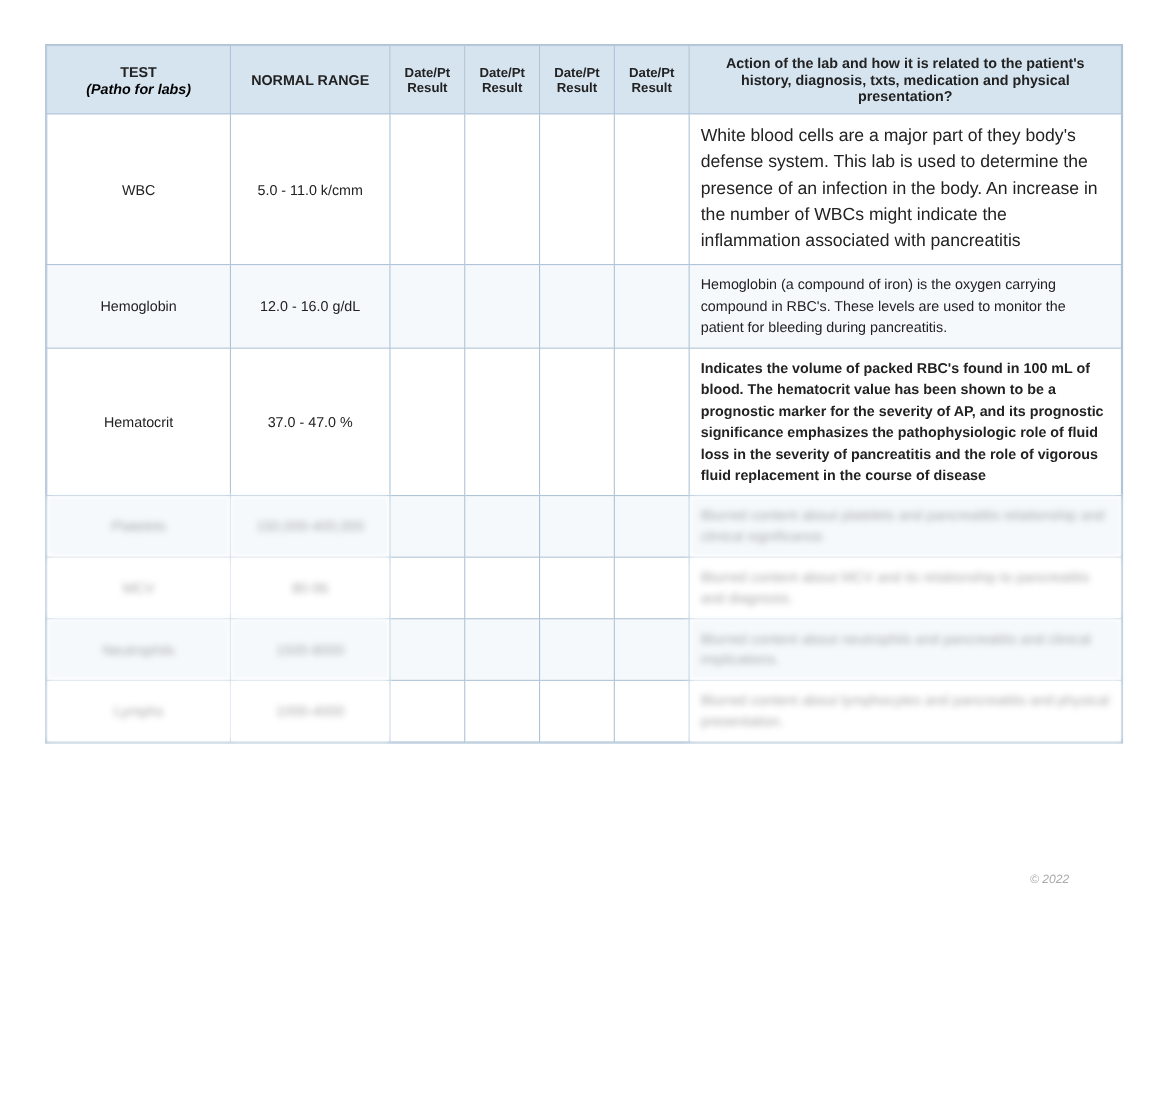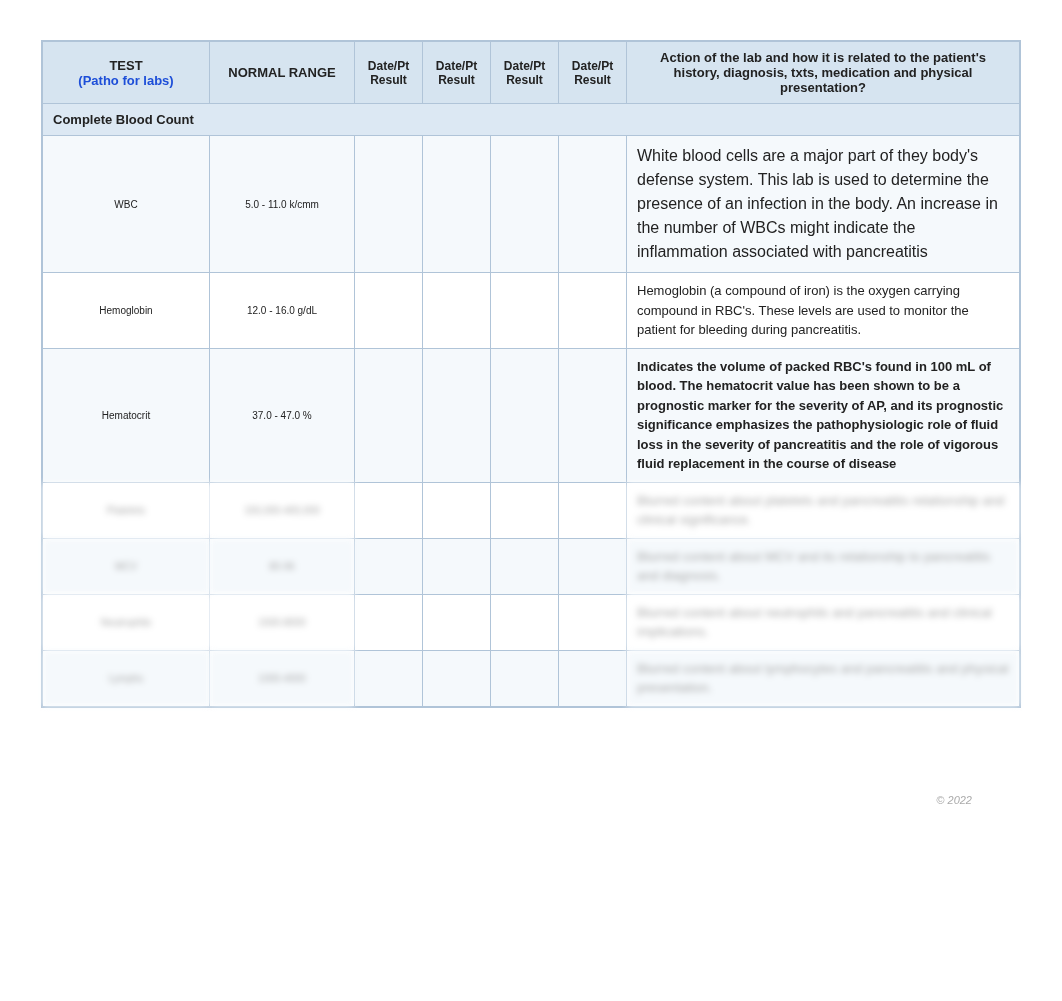--- a/index.html
+++ b/index.html
@@ -44,39 +44,40 @@
       width: 68px;
       font-size: 12px;
     }
     thead tr th.action-col {
       text-align: center;
     }
     tbody tr td {
       border: 1px solid #b0c4d8;
       padding: 8px 10px;
       vertical-align: top;
-      font-size: 10px;
+      font-size: 13px;
     }
     tbody tr td.center {
       text-align: center;
       vertical-align: middle;
     }
     .section-header td {
       background-color: #d6e4f0;
       font-weight: bold;
       font-size: 13px;
       padding: 8px 10px;
     }
     .blurred {
       filter: blur(3px);
       color: #aaa;
       user-select: none;
     }
     .orange-text {
-      color: #1d4ed8;
+      color: #000000;
+      font-style: italic;
     }
     .watermark {
       position: absolute;
       bottom: 195px;
       right: 90px;
       font-size: 11px;
       color: #aaa;
       font-style: italic;
     }
     tbody tr:nth-child(even) td {
@@ -103,23 +104,20 @@
           </th>
           <th class="range-col">NORMAL RANGE</th>
           <th class="date-col">Date/Pt Result</th>
           <th class="date-col">Date/Pt Result</th>
           <th class="date-col">Date/Pt Result</th>
           <th class="date-col">Date/Pt Result</th>
           <th class="action-col">Action of the lab and how it is related to the patient's history, diagnosis, txts, medication and physical presentation?</th>
         </tr>
       </thead>
       <tbody id="table-body">
-      <tr class="section-header">
-            <td colspan="7">Complete Blood Count</td>
-          </tr>
           <tr>
             <td class="center">WBC</td>
             <td class="center">5.0 - 11.0 k/cmm</td>
             <td class="center" style="min-width: 60px; min-height: 40px;"></td>
             <td class="center" style="min-width: 60px; min-height: 40px;"></td>
             <td class="center" style="min-width: 60px; min-height: 40px;"></td>
             <td class="center" style="min-width: 60px; min-height: 40px;"></td>
             <td style="font-size: 16px; line-height: 1.5;">White blood cells are a major part of they body's defense system. This lab is used to determine the presence of an infection in the body.  An increase in the number of WBCs might indicate the inflammation associated with pancreatitis</td>
           </tr>
           <tr>

